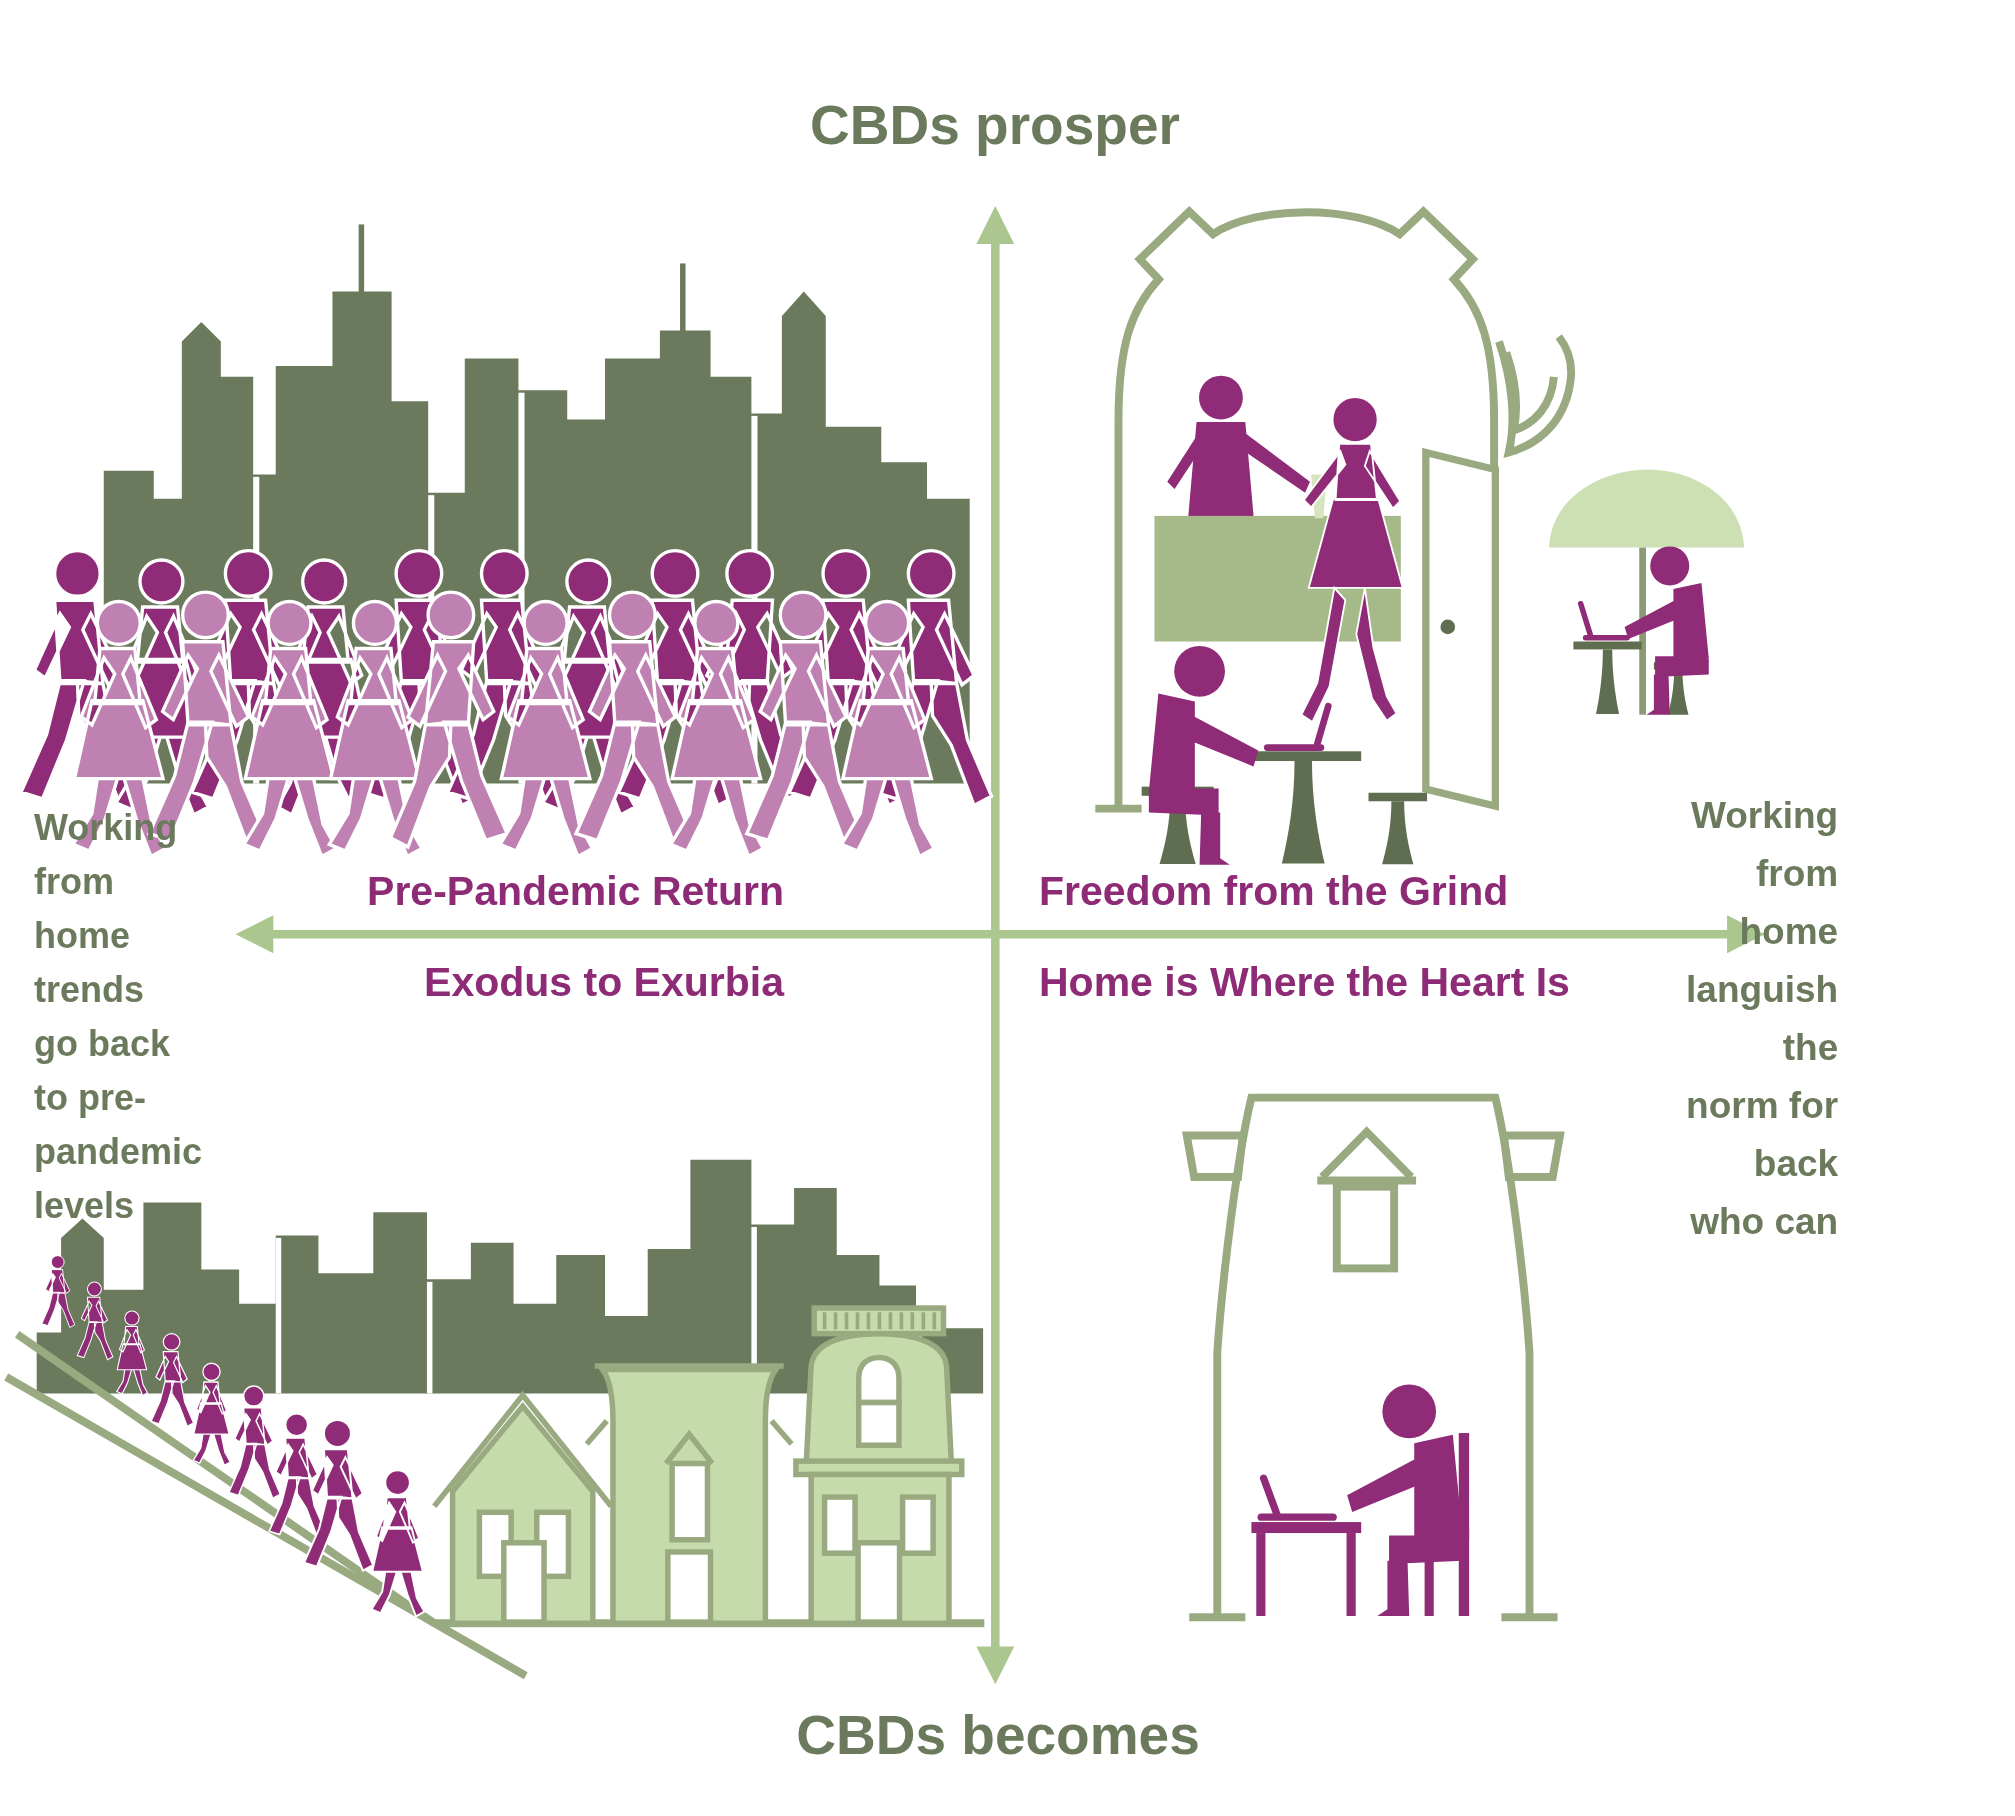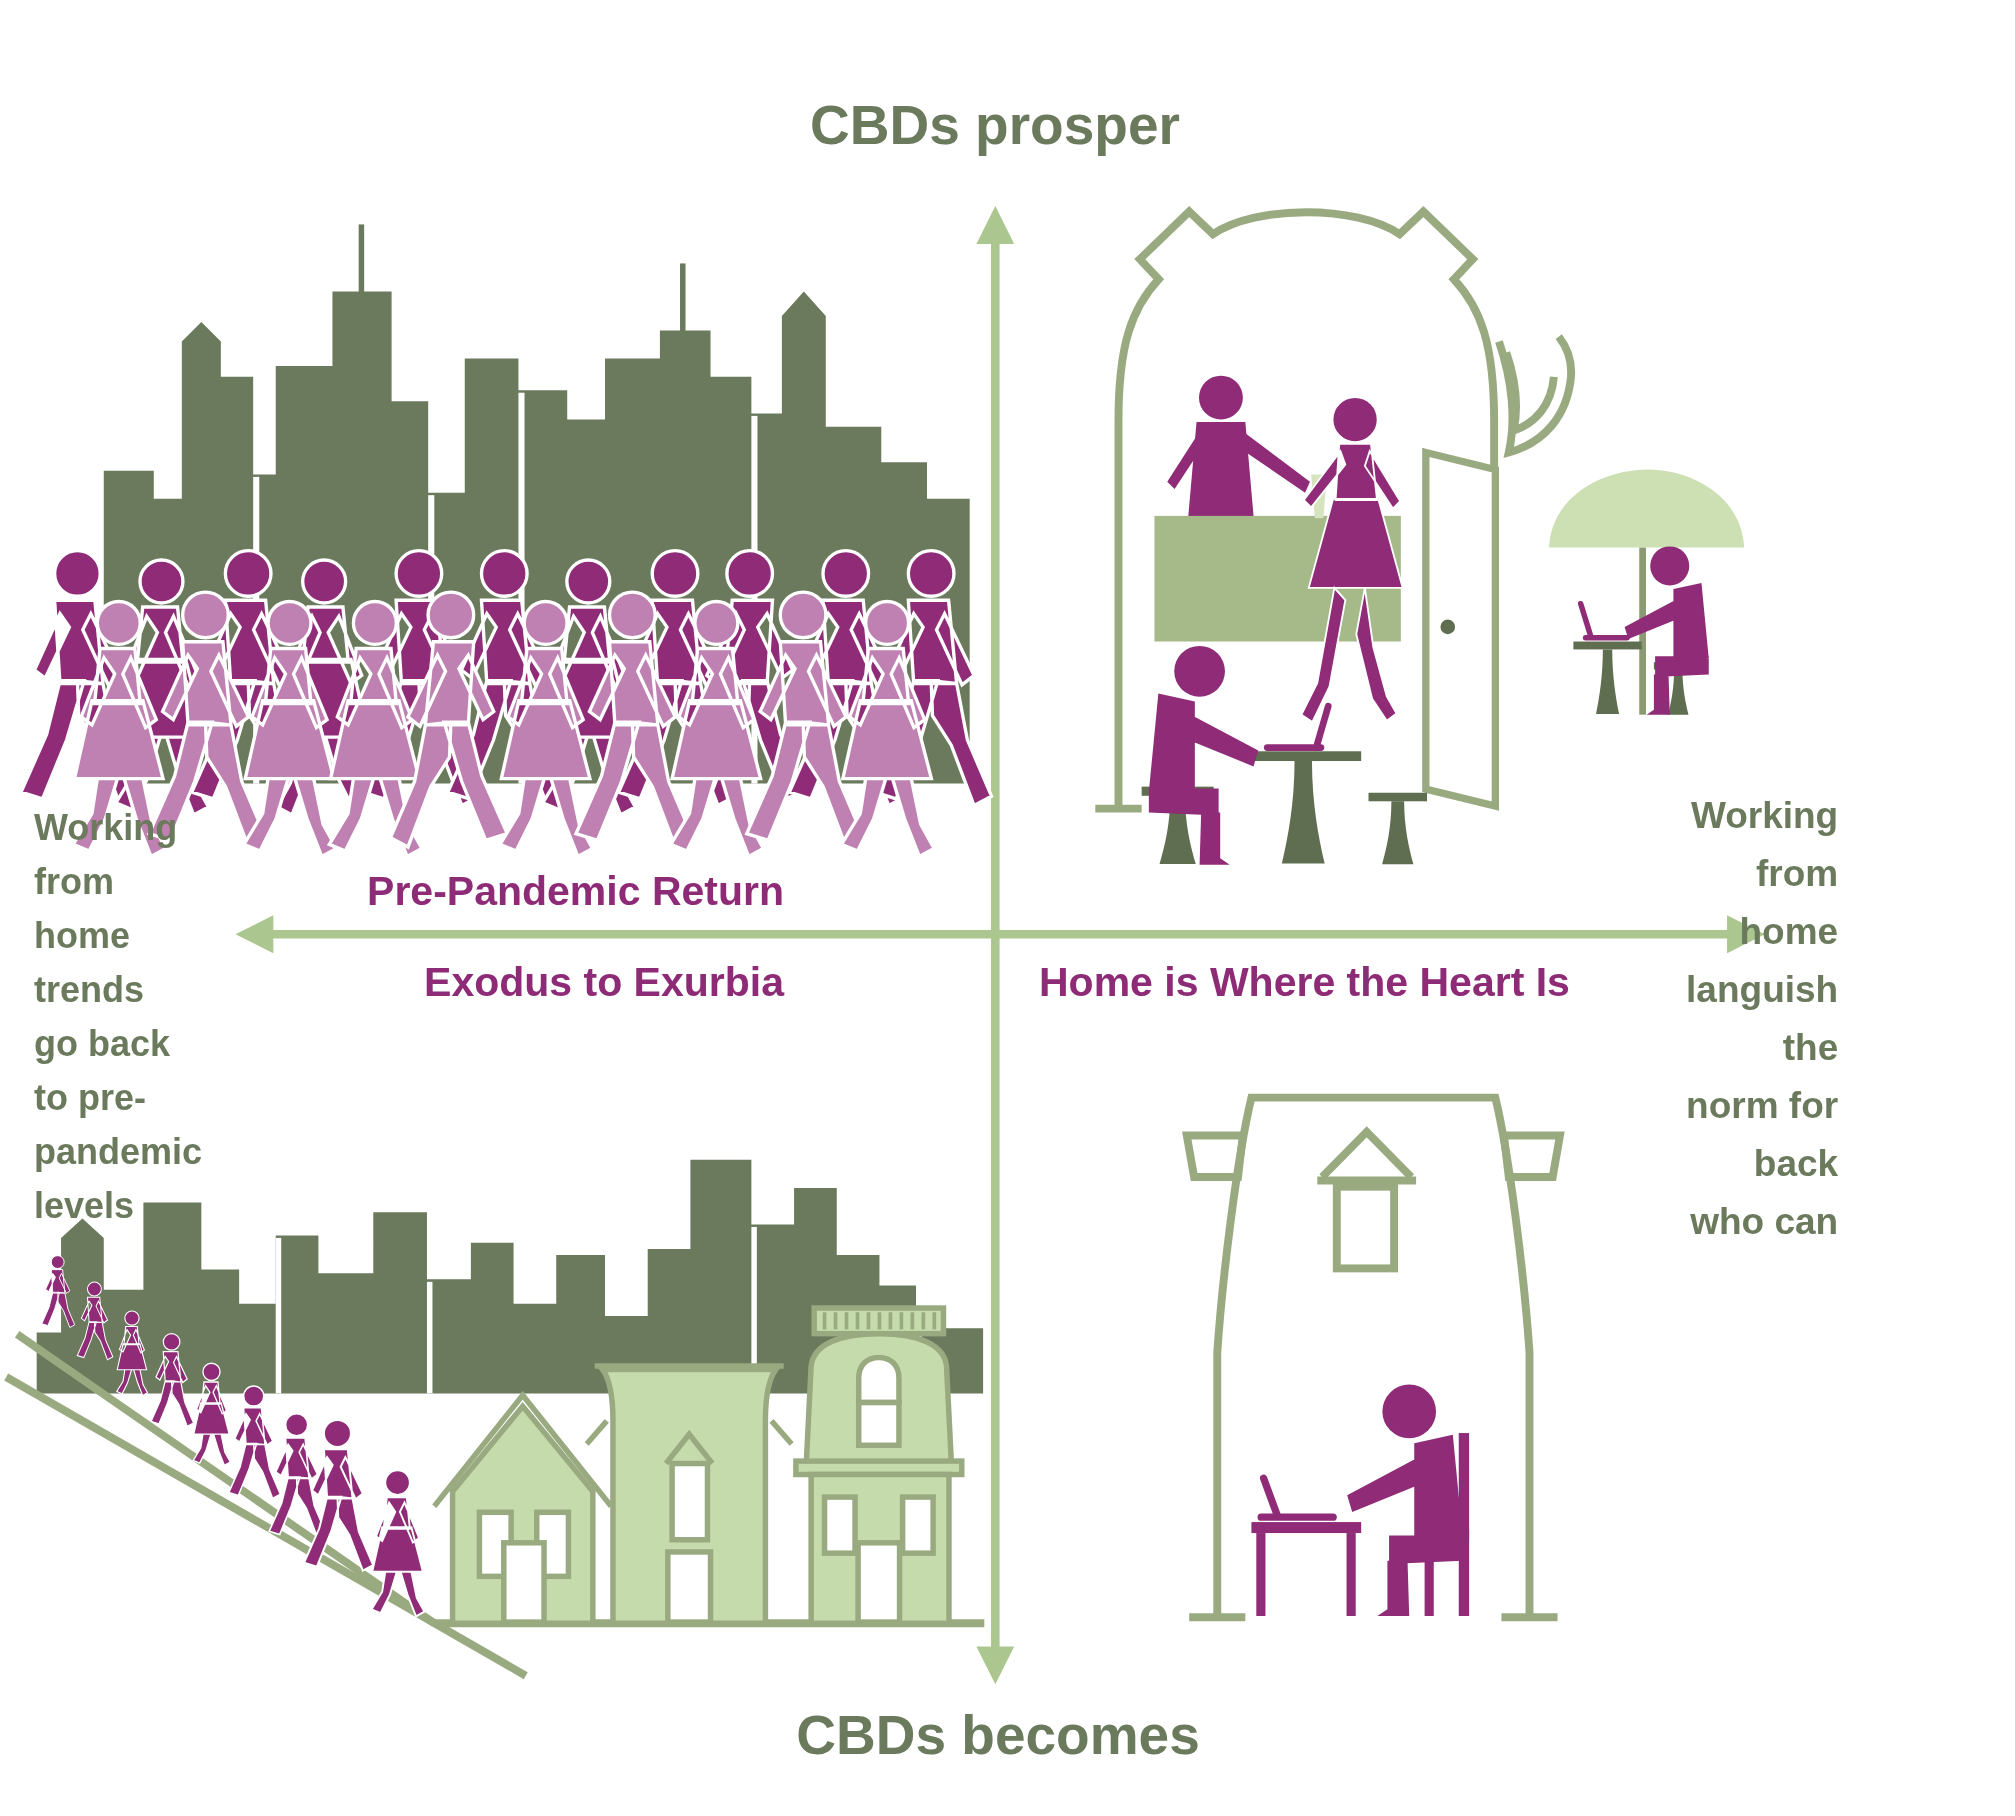--- a/index.html
+++ b/index.html
@@ -308,20 +308,21 @@
       </g>
     </g>
   </svg>
 
   <div id="title-top" class="txt green-txt">CBDs prosper</div>
 
   <div id="title-bottom" class="txt green-txt">CBDs becomes</div>
 
   <div id="q-top-left" class="txt purple-txt quad-label">Pre-Pandemic Return</div>
 
+  <div id="q-top-right" class="txt purple-txt quad-label">Freedom from the Grind</div>
 
   <div id="q-bottom-left" class="txt purple-txt quad-label">Exodus to Exurbia</div>
 
   <div id="q-bottom-right" class="txt purple-txt quad-label">Home is Where the Heart Is</div>
 
   <div id="side-left" class="txt green-txt side-label">
     <span>Working</span>
     <span>from</span>
     <span>home</span>
     <span>trends</span>

